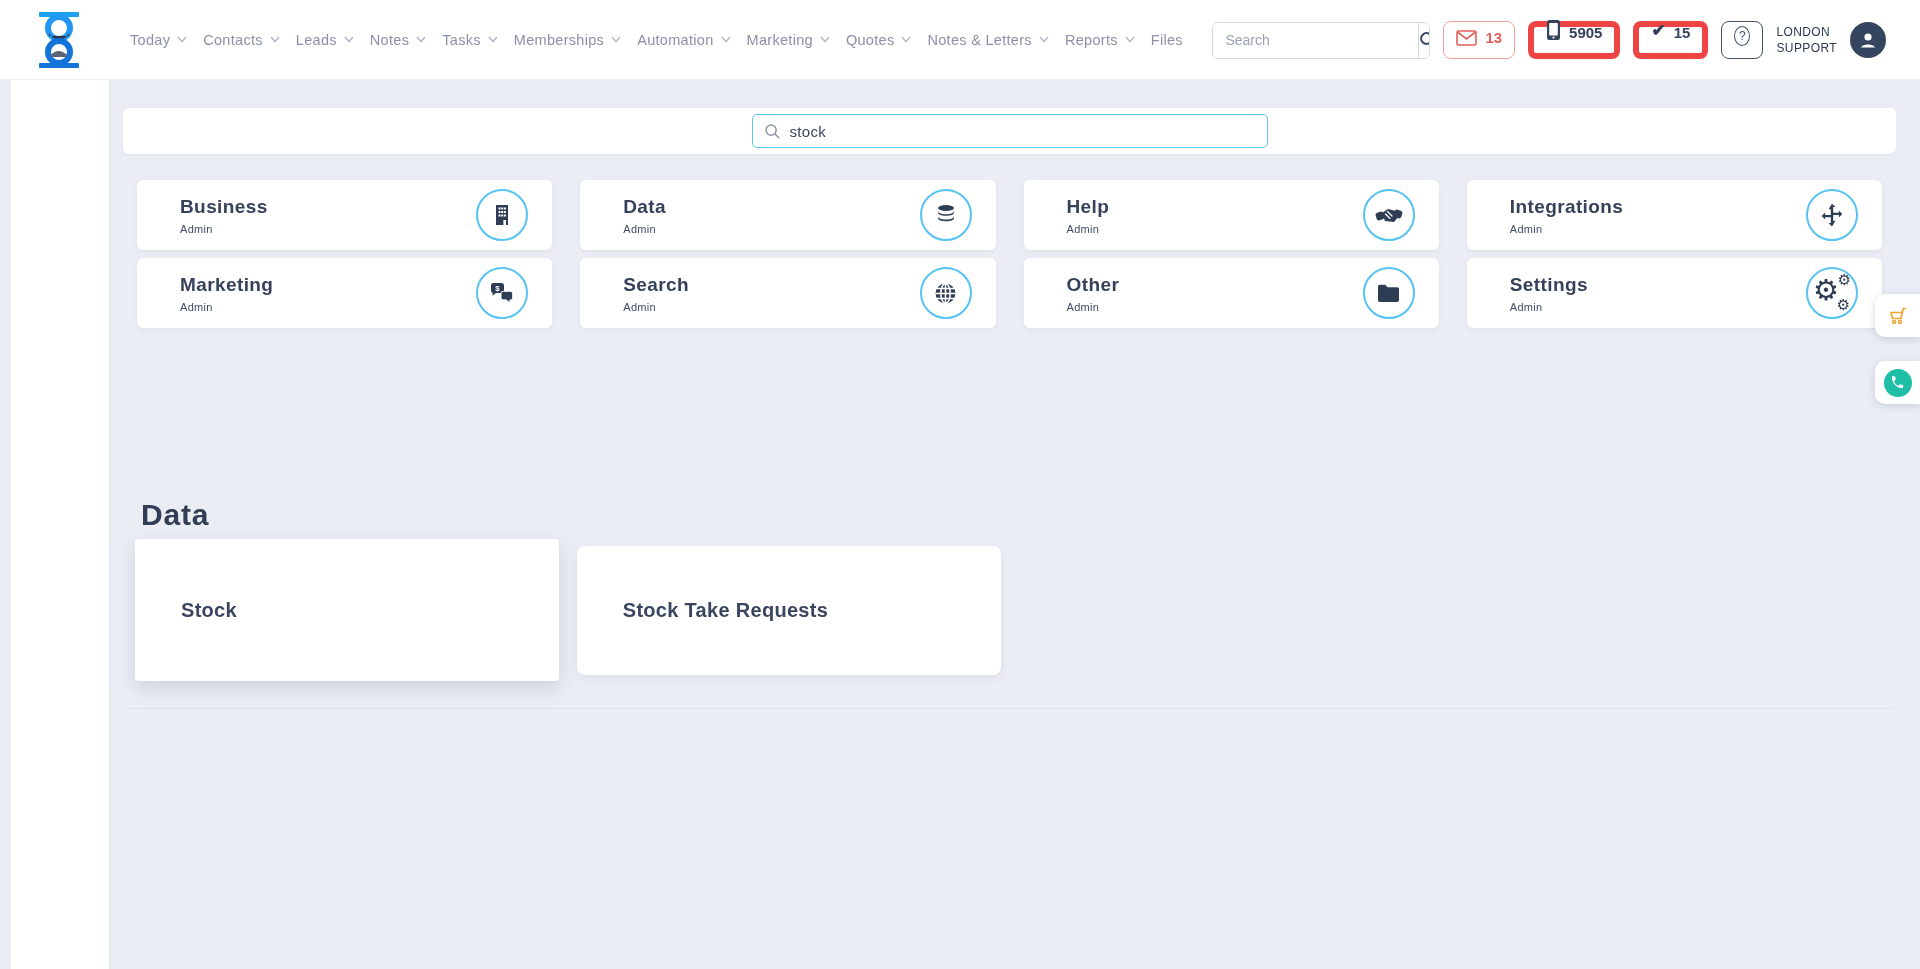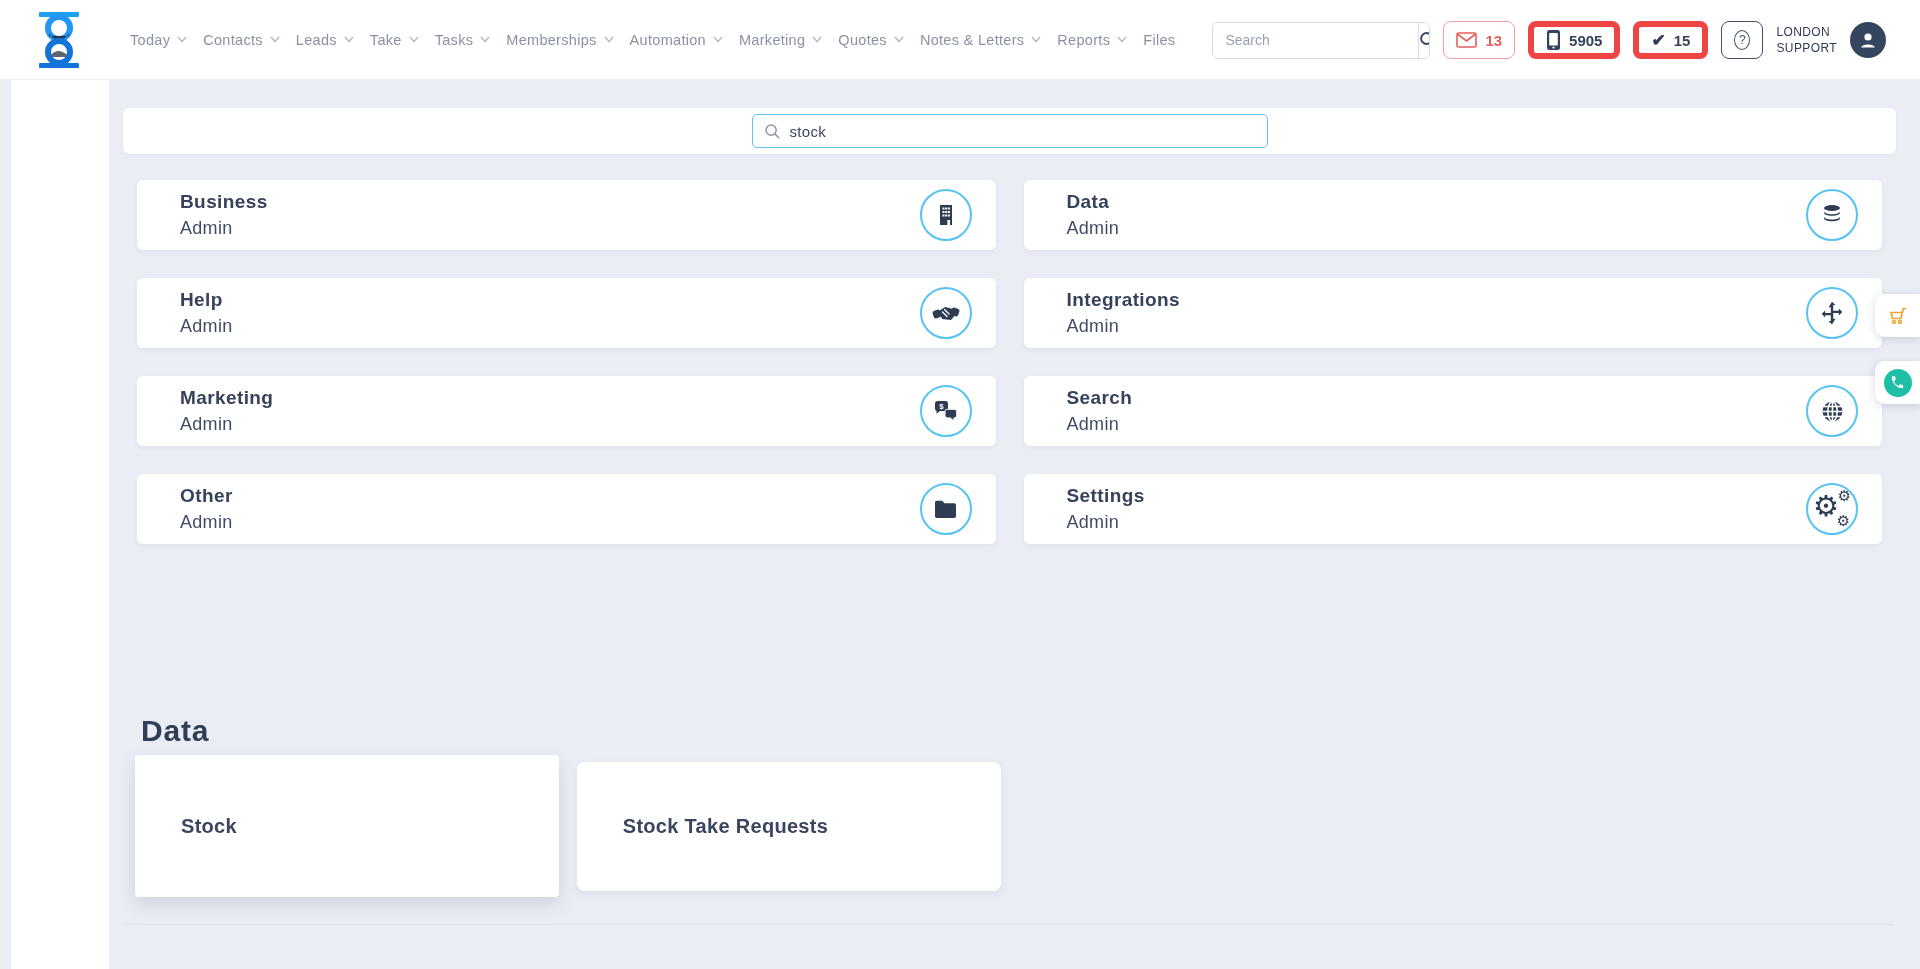--- a/index.html
+++ b/index.html
@@ -16,22 +16,22 @@
                letter-spacing:.3px; cursor:pointer; white-space:nowrap;text-align:center; }
   .menu-item .chev { width:10px; height:7px; opacity:.75; }
   .nav-right { position:absolute; right:34px; top:0; height:80px; display:flex; align-items:center; gap:13px; }
   .tsearch { display:flex; align-items:stretch; height:37px; width:218px; border:1px solid #d6dae2;
              border-radius:6px; overflow:hidden; background:#fff; }
   .tsearch input { flex:1; border:none; outline:none; padding:12px 12px; font-size:14px; color:#3a465e;
                    font-family:"Liberation Sans",sans-serif; }
   .tsearch input::placeholder { color:#9aa1b2; }
   .tsearch button { width:41px; background:#fff; border:none; border-left:1px solid #d6dae2;
                     display:flex; align-items:center; justify-content:center; cursor:pointer; }
-  .pill { height:38px; border-radius:8px; display:flex; align-items:center; gap:8px;
-          padding:0 12px; background:#fff; cursor:pointer; font-size:15px; }
+  .pill { height:38px; border-radius:8px; display:flex; align-items:flex-end; gap:8px;
+          padding:12px 12px; background:#fff; cursor:pointer; font-size:15px; }
   .pill.mail  { border:1px solid #f2a19b; color:#e4605a; font-weight:bold; }
   .pill.dark  { border:6px solid #ef4444; color:#35425c; font-weight:bold; }
   .pill.help  { border:1px solid #44526c; color:#35425c; width:42px; justify-content:center; }
   .qmark { width:20px; height:20px; border:1.4px solid #44526c; border-radius:50%; font-size:12px;
            display:flex; align-items:center; justify-content:center; color:#44526c; font-weight:normal; }
   .check-glyph { font-size:17px; color:#2f3e59; }
   .identity { font-size:12px; color:#2e3a52; line-height:1.35; letter-spacing:.4px; text-align:left; }
   .avatar { width:36px; height:36px; border-radius:50%; background:#35455f; display:flex;
             align-items:center; justify-content:center; cursor:pointer; }
 
@@ -43,27 +43,27 @@
 
   
   .main { position:absolute; top:80px; left:99px; right:0; bottom:0; background:#eaedf4; overflow:hidden; }
   .search-panel { margin:28px 24px 0 24px; height:46px; background:#fff; border-radius:6px;
                   box-shadow:0 1px 3px rgba(40,60,90,.05); display:flex; align-items:center; justify-content:center; }
   .module-search { width:516px; height:34px; border:1px solid #5ac6f3; border-radius:5px; background:#fff;
                    display:flex; align-items:center; padding:0 11px; gap:9px; }
   .module-search input { border:none; outline:none; flex:1; font-size:15px; color:#3a465e;
                          font-family:"Liberation Sans",sans-serif; letter-spacing:.3px; }
 
-  .cat-grid { margin:26px 38px 0 38px; display:grid; grid-template-columns:repeat(2,1fr);
-              gap:28px 28px; }
+  .cat-grid { margin:26px 38px 0 38px; display:grid; grid-template-columns:repeat(4,1fr);
+              gap:8px 28px; }
   .cat-card { position:relative; height:70px; background:#fff; border-radius:6px;
               box-shadow:0 2px 5px rgba(60,70,100,.06); cursor:pointer;
               display:flex; flex-direction:column; justify-content:center; padding-left:43px; }
   .cat-title { font-size:19px; font-weight:bold; color:#36425c; letter-spacing:.4px; }
-  .cat-sub { font-size:18px; color:#3f4c66; margin-top:5px; letter-spacing:.3px; }
+  .cat-sub { font-size:11px; color:#3f4c66; margin-top:5px; letter-spacing:.3px; }
   .cat-icon { position:absolute; right:24px; top:50%; transform:translateY(-50%); width:52px; height:52px;
               border:2px solid #56c3f2; border-radius:50%; background:#fff;
               display:flex; align-items:center; justify-content:center; }
   .gearwrap { position:relative; width:34px; height:34px; color:#2e3d54; }
   .gearwrap .g-big { position:absolute; left:-2px; top:0px; font-size:29px; line-height:1; }
   .gearwrap .g-s1 { position:absolute; right:-2px; top:-4px; font-size:15px; line-height:1; }
   .gearwrap .g-s2 { position:absolute; right:-1px; bottom:-2px; font-size:15px; line-height:1; }
 
   .results-heading { margin:170px 0 0 42px; font-size:30px; font-weight:bold; color:#323d56; letter-spacing:.8px; }
   .results-grid { margin:14px 36px 0 36px; display:grid; grid-template-columns:repeat(4,1fr); gap:18px; }
@@ -111,21 +111,21 @@
             <polyline points="1,1 5,5.5 9,1" fill="none" stroke="#a0a3b5" stroke-width="1.5"></polyline>
           </svg>
         </div>
       <div class="menu-item">
           <span>Leads</span>
           <svg class="chev" viewBox="0 0 10 7">
             <polyline points="1,1 5,5.5 9,1" fill="none" stroke="#a0a3b5" stroke-width="1.5"></polyline>
           </svg>
         </div>
       <div class="menu-item">
-          <span>Take</span>
+          <span>Notes</span>
           <svg class="chev" viewBox="0 0 10 7">
             <polyline points="1,1 5,5.5 9,1" fill="none" stroke="#a0a3b5" stroke-width="1.5"></polyline>
           </svg>
         </div>
       <div class="menu-item">
           <span>Tasks</span>
           <svg class="chev" viewBox="0 0 10 7">
             <polyline points="1,1 5,5.5 9,1" fill="none" stroke="#a0a3b5" stroke-width="1.5"></polyline>
           </svg>
         </div>

